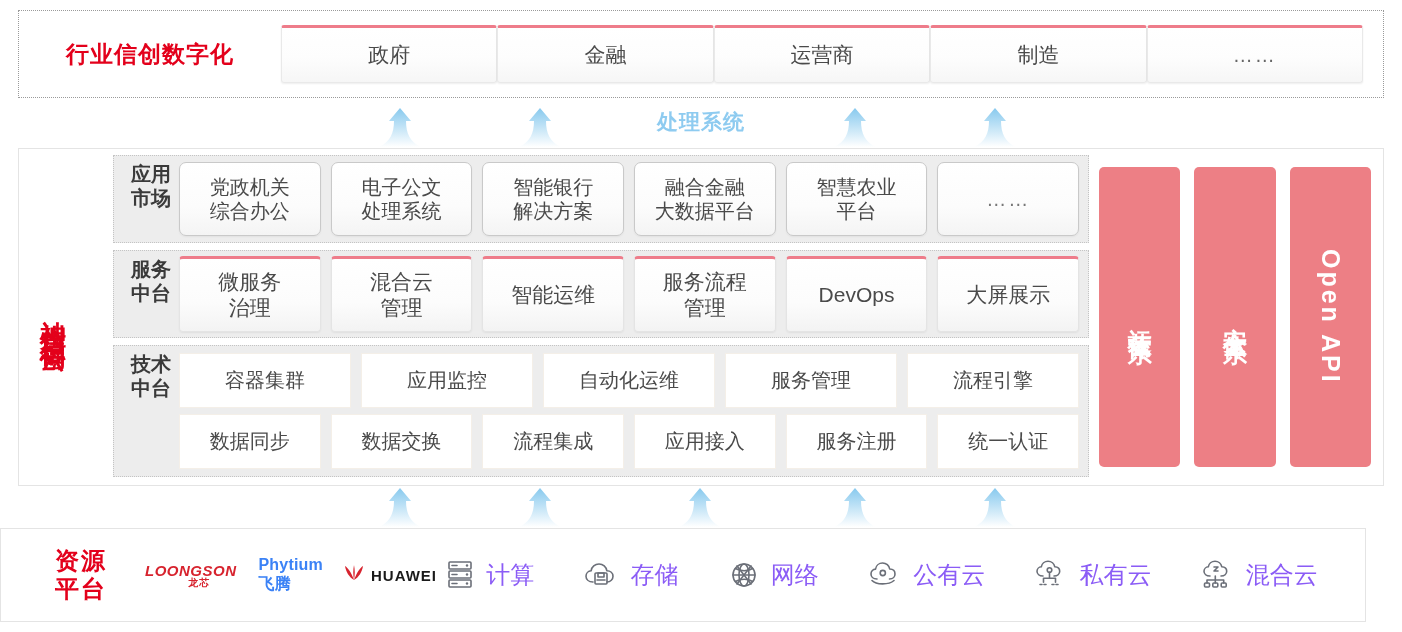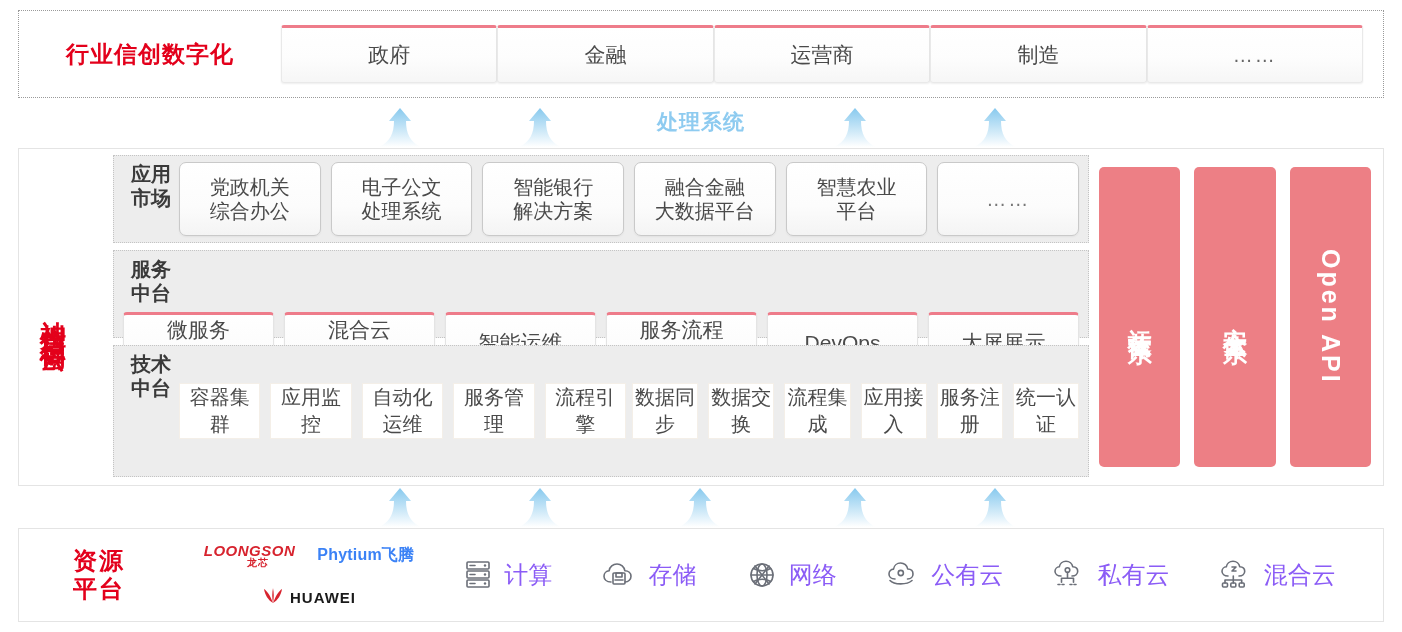--- a/index.html
+++ b/index.html
@@ -79,31 +79,31 @@
     padding-right:10px;
   }
   .band{
     background:#ededed;border:1px dotted #c4c4c4;
     box-sizing:border-box;
     display:flex;
     padding:7px 9px;
     margin-left:26px;
   }
   .band.app{height:88px;}
-  .band.svc{height:88px;flex-direction:column;}
+  .band.svc{height:88px;}
   .band.tech{height:132px;}
 
   .band-label{
     flex:0 0 56px;width:56px;text-align:center;
     font-weight:bold;font-size:20px;color:#3a3a3a;line-height:1.18;
   }
   .band-items{
     flex:1;display:flex;gap:10px;align-items:center;height:100%;
   }
-  .band-items.two-row{flex-direction:row;gap:6px;}
+  .band-items.two-row{flex-direction:column;gap:6px;}
   .row-line{display:flex;gap:10px;width:100%;flex:1;}
 
   
   .app-cell{
     flex:1;height:100%;
     background:linear-gradient(to bottom,#ffffff 0%,#fcfcfc 60%,#f4f4f4 100%);
     border:1px solid #c9c9c9;border-radius:7px;
     display:flex;align-items:center;justify-content:center;
     text-align:center;font-size:20px;color:#4a4a4a;line-height:1.22;
     box-shadow:0 1px 2px rgba(0,0,0,.05);
@@ -149,32 +149,32 @@
     letter-spacing:3px;font-size:25px;
   }
 
   
   .gap-lower{
     position:absolute;left:0;top:486px;width:1402px;height:42px;
   }
 
   
   .resource-panel{
-    position:absolute;left:18px;top:528px;width:1366px;height:94px;
+    position:absolute;left:0;top:528px;width:1366px;height:94px;
     background:#ffffff;border:1px solid #e4e4e4;box-sizing:border-box;
     display:flex;align-items:center;
   }
   .res-title{
     flex:0 0 160px;width:160px;text-align:center;
     color:#E3001B;font-weight:bold;font-size:24px;line-height:1.15;
     letter-spacing:2px;
   }
   .vendor-logos{
     flex:0 0 260px;width:260px;
-    display:flex;flex-direction:column;align-items:center;
+    display:flex;flex-direction:row;align-items:center;
     justify-content:center;gap:20px;
   }
   .logo-row{display:flex;align-items:center;gap:22px;}
   .logo-loongson{display:flex;flex-direction:column;align-items:center;line-height:1;}
   .logo-loongson .lg-en{
     font-weight:bold;font-style:italic;font-size:15px;color:#D7232E;
     letter-spacing:.5px;
   }
   .logo-loongson .lg-cn{font-size:10px;color:#D7232E;font-weight:bold;letter-spacing:1px;margin-left:17px;}
   .logo-phytium{

